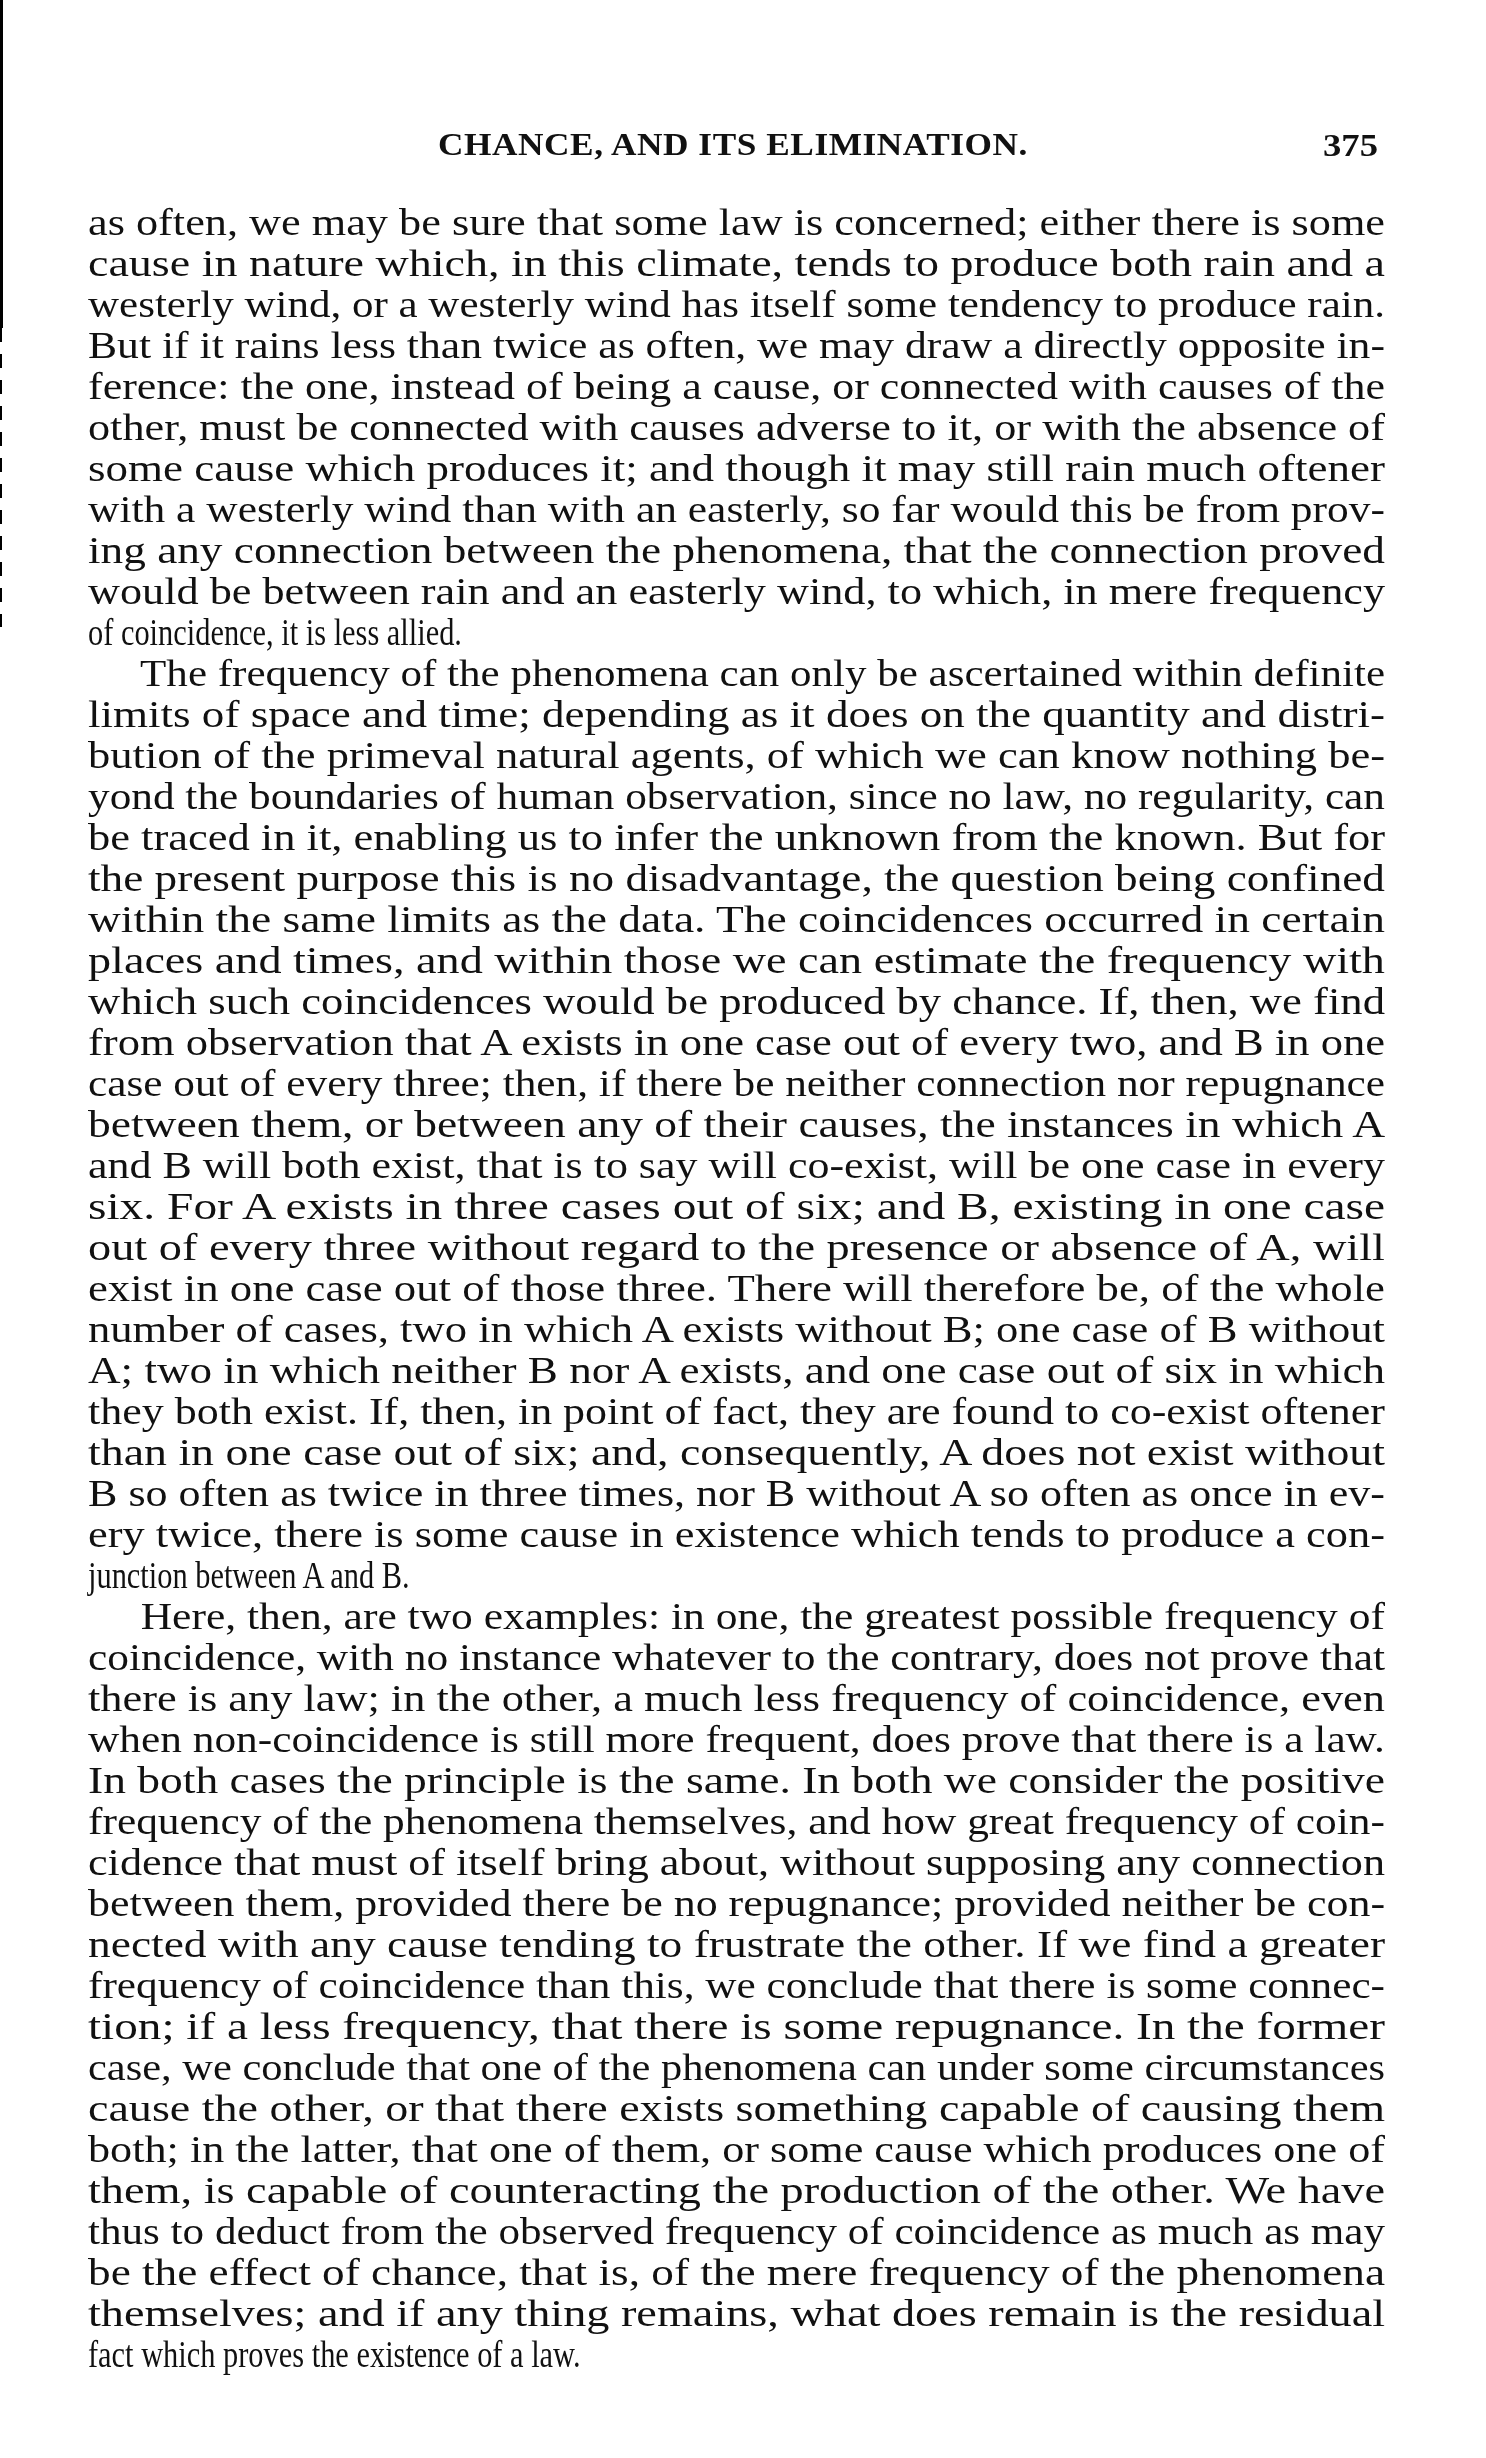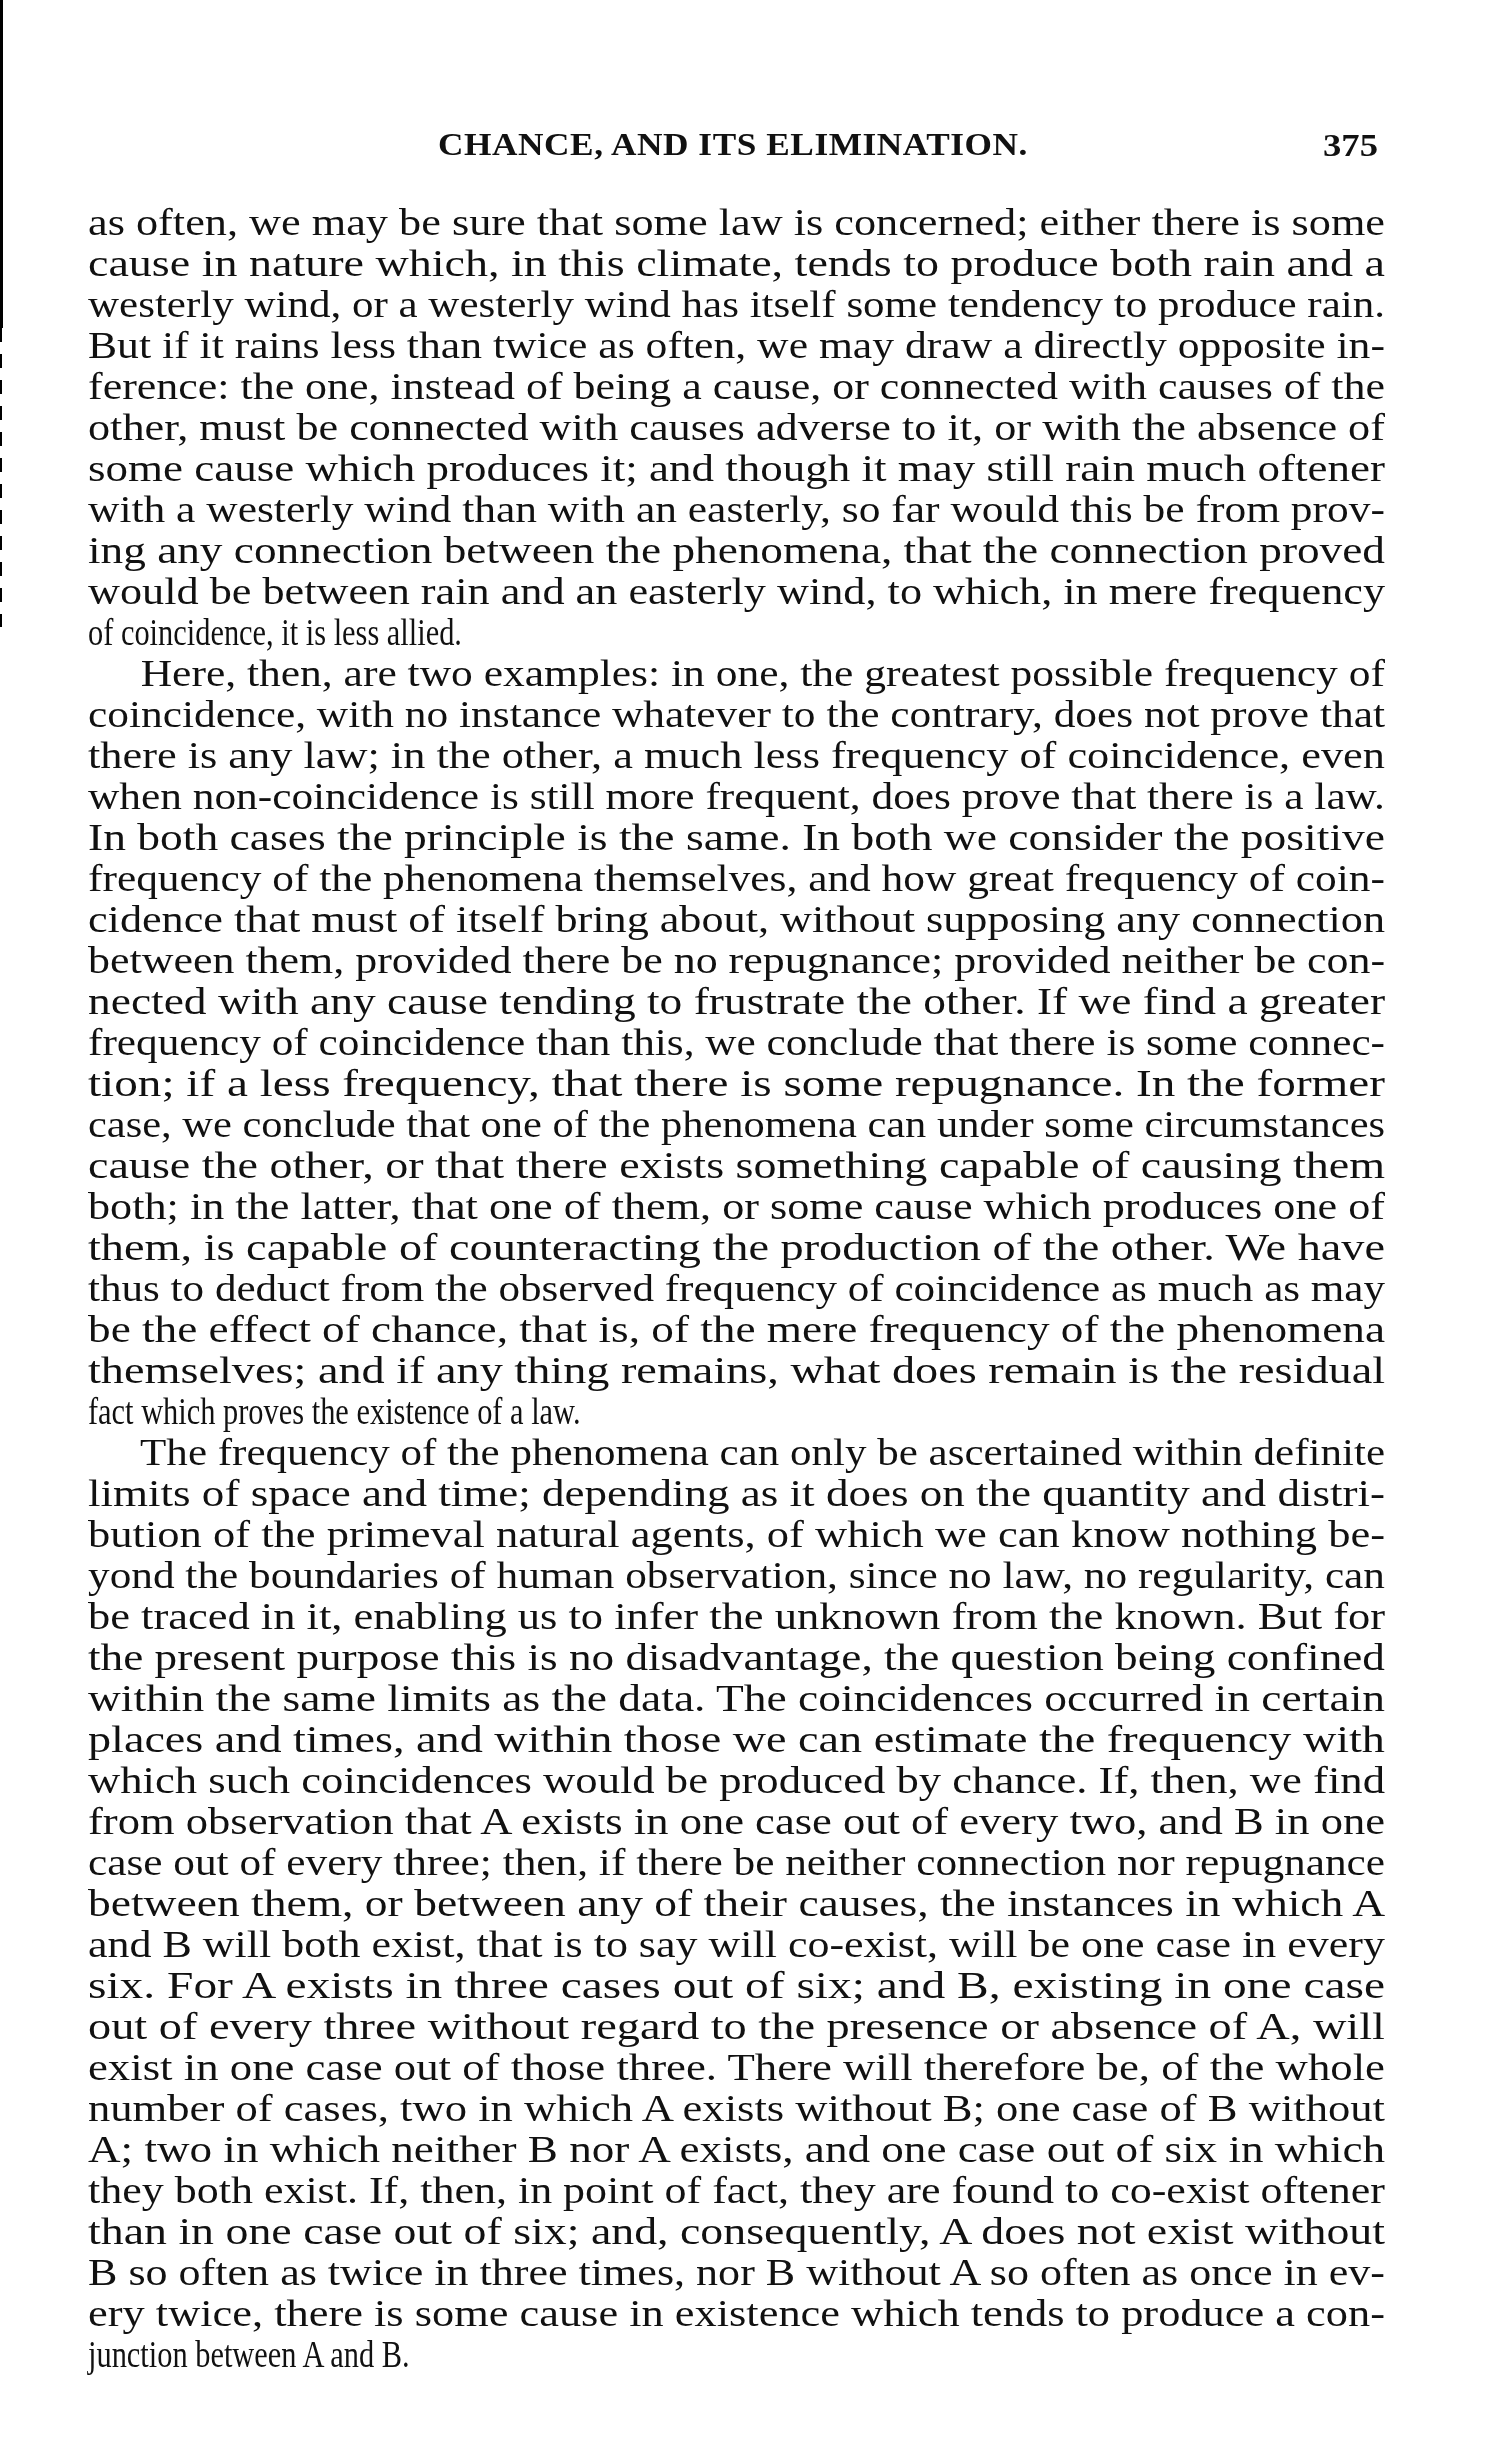--- a/index.html
+++ b/index.html
@@ -36,41 +36,20 @@
       <span class="line" style="display: block; transform: scaleX(1.1486); width: 1124px;">But if it rains less than twice as often, we may draw a directly opposite in-</span>
       <span class="line" style="display: block; transform: scaleX(1.1564); width: 1116px;">ference: the one, instead of being a cause, or connected with causes of the</span>
       <span class="line" style="display: block; transform: scaleX(1.1644); width: 1108px;">other, must be connected with causes adverse to it, or with the absence of</span>
       <span class="line" style="display: block; transform: scaleX(1.184); width: 1090px;">some cause which produces it; and though it may still rain much oftener</span>
       <span class="line" style="display: block; transform: scaleX(1.1436); width: 1128px;">with a westerly wind than with an easterly, so far would this be from prov-</span>
       <span class="line" style="display: block; transform: scaleX(1.191); width: 1084px;">ing any connection between the phenomena, that the connection proved</span>
       <span class="line" style="display: block; transform: scaleX(1.164); width: 1109px;">would be between rain and an easterly wind, to which, in mere frequency</span>
       <span class="line" style="display: block; transform: scaleX(0.8); width: 465px;">of coincidence, it is less allied.</span>
     </div>
     <div>
-      <span class="line indent" style="display: block; transform: scaleX(1.1449); width: 1127px;">Here, then, are two examples: in one, the greatest possible frequency of</span>
-      <span class="line" style="display: block; transform: scaleX(1.1416); width: 1130px;">coincidence, with no instance whatever to the contrary, does not prove that</span>
-      <span class="line" style="display: block; transform: scaleX(1.1667); width: 1106px;">there is any law; in the other, a much less frequency of coincidence, even</span>
-      <span class="line" style="display: block; transform: scaleX(1.1405); width: 1131px;">when non-coincidence is still more frequent, does prove that there is a law.</span>
-      <span class="line" style="display: block; transform: scaleX(1.1979); width: 1077px;">In both cases the principle is the same.  In both we consider the positive</span>
-      <span class="line" style="display: block; transform: scaleX(1.1413); width: 1131px;">frequency of the phenomena themselves, and how great frequency of coin-</span>
-      <span class="line" style="display: block; transform: scaleX(1.1627); width: 1110px;">cidence that must of itself bring about, without supposing any connection</span>
-      <span class="line" style="display: block; transform: scaleX(1.1564); width: 1116px;">between them, provided there be no repugnance; provided neither be con-</span>
-      <span class="line" style="display: block; transform: scaleX(1.1958); width: 1079px;">nected with any cause tending to frustrate the other.  If we find a greater</span>
-      <span class="line" style="display: block; transform: scaleX(1.1382); width: 1134px;">frequency of coincidence than this, we conclude that there is some connec-</span>
-      <span class="line" style="display: block; transform: scaleX(1.242); width: 1039px;">tion; if a less frequency, that there is some repugnance.  In the former</span>
-      <span class="line" style="display: block; transform: scaleX(1.1175); width: 1155px;">case, we conclude that one of the phenomena can under some circumstances</span>
-      <span class="line" style="display: block; transform: scaleX(1.2115); width: 1065px;">cause the other, or that there exists something capable of causing them</span>
-      <span class="line" style="display: block; transform: scaleX(1.1633); width: 1109px;">both; in the latter, that one of them, or some cause which produces one of</span>
-      <span class="line" style="display: block; transform: scaleX(1.2177); width: 1060px;">them, is capable of counteracting the production of the other.  We have</span>
-      <span class="line" style="display: block; transform: scaleX(1.1339); width: 1138px;">thus to deduct from the observed frequency of coincidence as much as may</span>
-      <span class="line" style="display: block; transform: scaleX(1.1908); width: 1084px;">be the effect of chance, that is, of the mere frequency of the phenomena</span>
-      <span class="line" style="display: block; transform: scaleX(1.2169); width: 1061px;">themselves; and if any thing remains, what does remain is the residual</span>
-      <span class="line" style="display: block; transform: scaleX(0.8); width: 613px;">fact which proves the existence of a law.</span>
-    </div>
-    <div>
       <span class="line indent" style="display: block; transform: scaleX(1.1323); width: 1140px;">The frequency of the phenomena can only be ascertained within definite</span>
       <span class="line" style="display: block; transform: scaleX(1.1851); width: 1089px;">limits of space and time; depending as it does on the quantity and distri-</span>
       <span class="line" style="display: block; transform: scaleX(1.1717); width: 1101px;">bution of the primeval natural agents, of which we can know nothing be-</span>
       <span class="line" style="display: block; transform: scaleX(1.1387); width: 1133px;">yond the boundaries of human observation, since no law, no regularity, can</span>
       <span class="line" style="display: block; transform: scaleX(1.1705); width: 1103px;">be traced in it, enabling us to infer the unknown from the known.  But for</span>
       <span class="line" style="display: block; transform: scaleX(1.1897); width: 1085px;">the present purpose this is no disadvantage, the question being confined</span>
       <span class="line" style="display: block; transform: scaleX(1.1965); width: 1079px;">within the same limits as the data.  The coincidences occurred in certain</span>
       <span class="line" style="display: block; transform: scaleX(1.2145); width: 1063px;">places and times, and within those we can estimate the frequency with</span>
       <span class="line" style="display: block; transform: scaleX(1.1751); width: 1098px;">which such coincidences would be produced by chance.  If, then, we find</span>
       <span class="line" style="display: block; transform: scaleX(1.1727); width: 1100px;">from observation that A exists in one case out of every two, and B in one</span>
@@ -81,14 +60,35 @@
       <span class="line" style="display: block; transform: scaleX(1.2194); width: 1058px;">out of every three without regard to the presence or absence of A, will</span>
       <span class="line" style="display: block; transform: scaleX(1.1781); width: 1095px;">exist in one case out of those three.  There will therefore be, of the whole</span>
       <span class="line" style="display: block; transform: scaleX(1.1737); width: 1100px;">number of cases, two in which A exists without B; one case of B without</span>
       <span class="line" style="display: block; transform: scaleX(1.1874); width: 1087px;">A; two in which neither B nor A exists, and one case out of six in which</span>
       <span class="line" style="display: block; transform: scaleX(1.1573); width: 1115px;">they both exist.  If, then, in point of fact, they are found to co-exist oftener</span>
       <span class="line" style="display: block; transform: scaleX(1.2064); width: 1070px;">than in one case out of six; and, consequently, A does not exist without</span>
       <span class="line" style="display: block; transform: scaleX(1.1594); width: 1113px;">B so often as twice in three times, nor B without A so often as once in ev-</span>
       <span class="line" style="display: block; transform: scaleX(1.1684); width: 1104px;">ery twice, there is some cause in existence which tends to produce a con-</span>
       <span class="line" style="display: block; transform: scaleX(0.8); width: 400px;">junction between A and B.</span>
     </div>
+    <div>
+      <span class="line indent" style="display: block; transform: scaleX(1.1449); width: 1127px;">Here, then, are two examples: in one, the greatest possible frequency of</span>
+      <span class="line" style="display: block; transform: scaleX(1.1416); width: 1130px;">coincidence, with no instance whatever to the contrary, does not prove that</span>
+      <span class="line" style="display: block; transform: scaleX(1.1667); width: 1106px;">there is any law; in the other, a much less frequency of coincidence, even</span>
+      <span class="line" style="display: block; transform: scaleX(1.1405); width: 1131px;">when non-coincidence is still more frequent, does prove that there is a law.</span>
+      <span class="line" style="display: block; transform: scaleX(1.1979); width: 1077px;">In both cases the principle is the same.  In both we consider the positive</span>
+      <span class="line" style="display: block; transform: scaleX(1.1413); width: 1131px;">frequency of the phenomena themselves, and how great frequency of coin-</span>
+      <span class="line" style="display: block; transform: scaleX(1.1627); width: 1110px;">cidence that must of itself bring about, without supposing any connection</span>
+      <span class="line" style="display: block; transform: scaleX(1.1564); width: 1116px;">between them, provided there be no repugnance; provided neither be con-</span>
+      <span class="line" style="display: block; transform: scaleX(1.1958); width: 1079px;">nected with any cause tending to frustrate the other.  If we find a greater</span>
+      <span class="line" style="display: block; transform: scaleX(1.1382); width: 1134px;">frequency of coincidence than this, we conclude that there is some connec-</span>
+      <span class="line" style="display: block; transform: scaleX(1.242); width: 1039px;">tion; if a less frequency, that there is some repugnance.  In the former</span>
+      <span class="line" style="display: block; transform: scaleX(1.1175); width: 1155px;">case, we conclude that one of the phenomena can under some circumstances</span>
+      <span class="line" style="display: block; transform: scaleX(1.2115); width: 1065px;">cause the other, or that there exists something capable of causing them</span>
+      <span class="line" style="display: block; transform: scaleX(1.1633); width: 1109px;">both; in the latter, that one of them, or some cause which produces one of</span>
+      <span class="line" style="display: block; transform: scaleX(1.2177); width: 1060px;">them, is capable of counteracting the production of the other.  We have</span>
+      <span class="line" style="display: block; transform: scaleX(1.1339); width: 1138px;">thus to deduct from the observed frequency of coincidence as much as may</span>
+      <span class="line" style="display: block; transform: scaleX(1.1908); width: 1084px;">be the effect of chance, that is, of the mere frequency of the phenomena</span>
+      <span class="line" style="display: block; transform: scaleX(1.2169); width: 1061px;">themselves; and if any thing remains, what does remain is the residual</span>
+      <span class="line" style="display: block; transform: scaleX(0.8); width: 613px;">fact which proves the existence of a law.</span>
+    </div>
   </main>
 
 
 </body></html>

